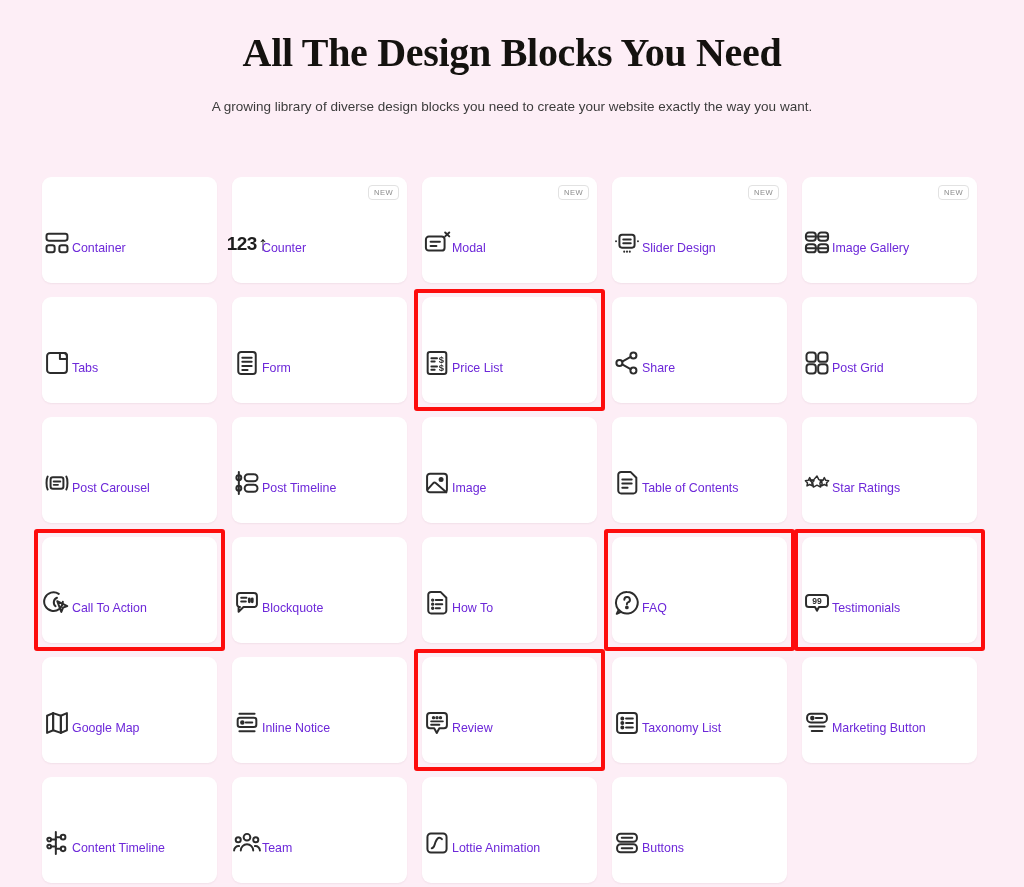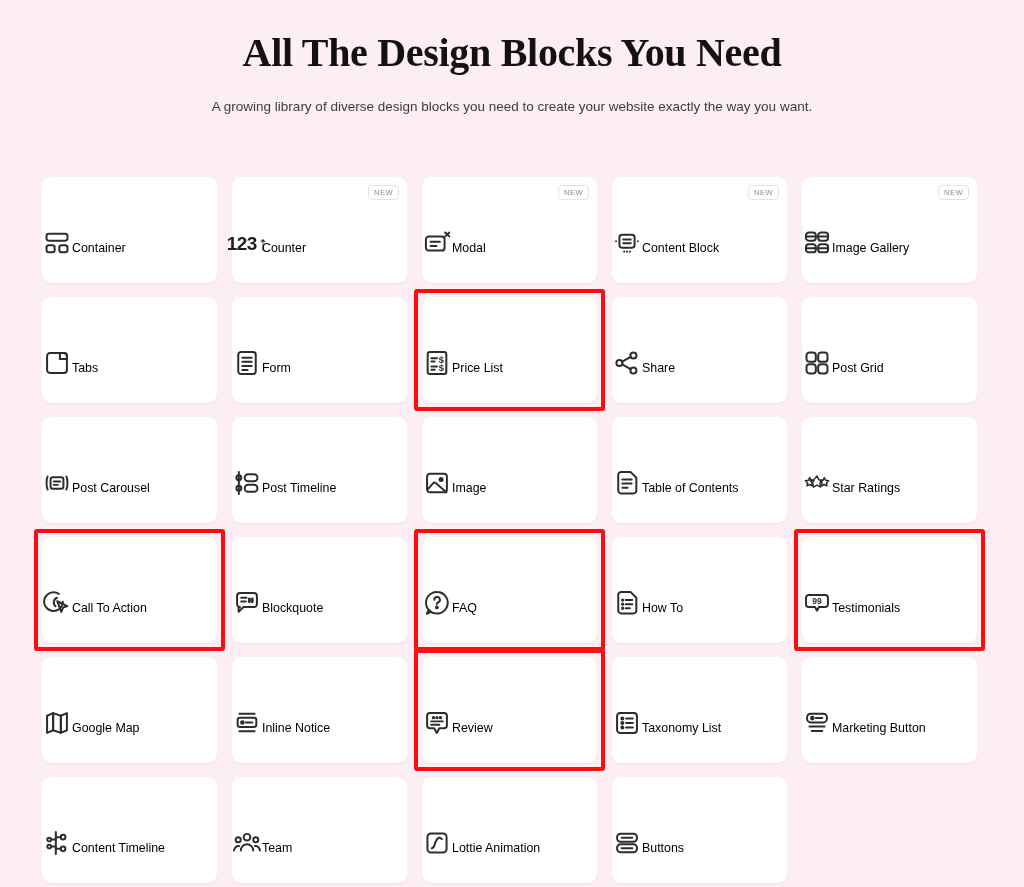--- a/index.html
+++ b/index.html
@@ -71,21 +71,21 @@
     height: 30px;
     display: flex;
     align-items: center;
     justify-content: center;
     color: #2c2c2c;
   }
   .card-icon svg { display: block; }
   .card-label {
     margin-top: 11px;
     font-size: 12.4px;
-    color: #000000;
+    color: #6d28d9;
     text-align: center;
     line-height: 1.2;
     white-space: nowrap;
   }
   .badge-new {
     position: absolute;
     top: 8px;
     right: 8px;
     border: 1px solid #e2e2e2;
     border-radius: 4px;
@@ -157,21 +157,21 @@
             <rect x="5.5" y="5" width="13" height="11" rx="2.2"></rect>
             <line x1="8.8" y1="9" x2="15.2" y2="9"></line>
             <line x1="8.8" y1="12.2" x2="15.2" y2="12.2"></line>
             <line x1="2.6" y1="10.5" x2="2.6" y2="10.6"></line>
             <line x1="21.4" y1="10.5" x2="21.4" y2="10.6"></line>
             <line x1="9.6" y1="19.3" x2="9.6" y2="19.4"></line>
             <line x1="12" y1="19.3" x2="12" y2="19.4"></line>
             <line x1="14.4" y1="19.3" x2="14.4" y2="19.4"></line>
           </svg>
         </span>
-        <span class="card-label">Content Block</span>
+        <span class="card-label">Slider Design</span>
       </div>
       <div class="card">
         <span class="badge-new">NEW</span>
         <span class="card-icon">
           <svg width="28" height="28" viewBox="0 0 24 24" fill="none" stroke="currentColor" stroke-width="1.7" stroke-linecap="round" stroke-linejoin="round">
             <rect x="2.5" y="3" width="8.5" height="7" rx="2.5"></rect>
             <line x1="2.5" y1="6.5" x2="11" y2="6.5"></line>
             <rect x="13" y="3" width="8.5" height="7" rx="2.5"></rect>
             <line x1="13" y1="6.5" x2="21.5" y2="6.5"></line>
             <rect x="2.5" y="13" width="8.5" height="7" rx="2.5"></rect>
@@ -309,43 +309,43 @@
         <span class="card-icon">
           <svg width="28" height="28" viewBox="0 0 24 24" fill="none" stroke="currentColor" stroke-width="1.7" stroke-linecap="round" stroke-linejoin="round">
             <path d="M3.5 6a2.5 2.5 0 0 1 2.5-2.5h12A2.5 2.5 0 0 1 20.5 6v7a2.5 2.5 0 0 1-2.5 2.5H9l-4.2 4v-4H6a2.5 2.5 0 0 1-2.5-2.5z"></path>
             <line x1="7" y1="7.4" x2="11.5" y2="7.4"></line>
             <line x1="7" y1="10.8" x2="11" y2="10.8"></line>
             <path d="M14 8.4v2.6M16.5 8.4v2.6" stroke-width="2.4"></path>
           </svg>
         </span>
         <span class="card-label">Blockquote</span>
       </div>
-      <div class="card highlight">
-        <span class="card-icon">
-          <svg width="28" height="28" viewBox="0 0 24 24" fill="none" stroke="currentColor" stroke-width="1.7" stroke-linecap="round" stroke-linejoin="round">
-            <path d="M12 2.6a9.2 9.2 0 1 1-7.1 15.05L3.2 21.3l3.7-1.65A9.2 9.2 0 0 1 12 2.6z"></path>
-            <path d="M9.7 9.2a2.4 2.4 0 1 1 3.1 2.3c-.6.25-.9.8-.9 1.5"></path>
-            <circle cx="11.9" cy="15.8" r="0.75" fill="currentColor"></circle>
-          </svg>
-        </span>
-        <span class="card-label">FAQ</span>
-      </div>
       <div class="card">
         <span class="card-icon">
           <svg width="28" height="28" viewBox="0 0 24 24" fill="none" stroke="currentColor" stroke-width="1.7" stroke-linecap="round" stroke-linejoin="round">
             <path d="M4.5 5a2.5 2.5 0 0 1 2.5-2.5h8l5 5v11a2.5 2.5 0 0 1-2.5 2.5H7A2.5 2.5 0 0 1 4.5 18.5z"></path>
             <circle cx="8.3" cy="9.5" r="0.6" fill="currentColor"></circle>
             <circle cx="8.3" cy="13" r="0.6" fill="currentColor"></circle>
             <circle cx="8.3" cy="16.5" r="0.6" fill="currentColor"></circle>
             <line x1="11" y1="9.5" x2="16.5" y2="9.5"></line>
             <line x1="11" y1="13" x2="16.5" y2="13"></line>
             <line x1="11" y1="16.5" x2="14.5" y2="16.5"></line>
           </svg>
         </span>
         <span class="card-label">How To</span>
+      </div>
+      <div class="card highlight">
+        <span class="card-icon">
+          <svg width="28" height="28" viewBox="0 0 24 24" fill="none" stroke="currentColor" stroke-width="1.7" stroke-linecap="round" stroke-linejoin="round">
+            <path d="M12 2.6a9.2 9.2 0 1 1-7.1 15.05L3.2 21.3l3.7-1.65A9.2 9.2 0 0 1 12 2.6z"></path>
+            <path d="M9.7 9.2a2.4 2.4 0 1 1 3.1 2.3c-.6.25-.9.8-.9 1.5"></path>
+            <circle cx="11.9" cy="15.8" r="0.75" fill="currentColor"></circle>
+          </svg>
+        </span>
+        <span class="card-label">FAQ</span>
       </div>
       <div class="card highlight">
         <span class="card-icon">
           <svg width="30" height="28" viewBox="0 0 26 24" fill="none" stroke="currentColor" stroke-width="1.7" stroke-linecap="round" stroke-linejoin="round">
             <path d="M3.5 7.5a2.5 2.5 0 0 1 2.5-2.5h14a2.5 2.5 0 0 1 2.5 2.5v5.5a2.5 2.5 0 0 1-2.5 2.5h-5.3l-1.7 3.2-1.7-3.2H6a2.5 2.5 0 0 1-2.5-2.5z"></path>
             <text x="13" y="12.6" font-size="7.4" font-family="Liberation Sans, sans-serif" font-weight="bold" fill="currentColor" stroke="none" text-anchor="middle">99</text>
           </svg>
         </span>
         <span class="card-label">Testimonials</span>
       </div>

